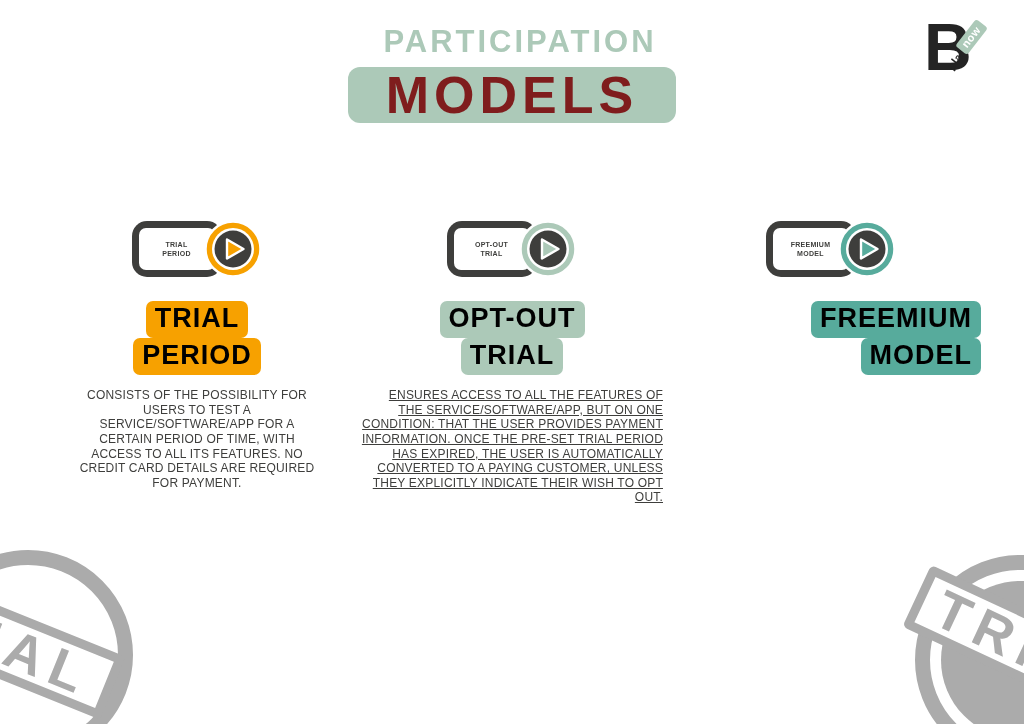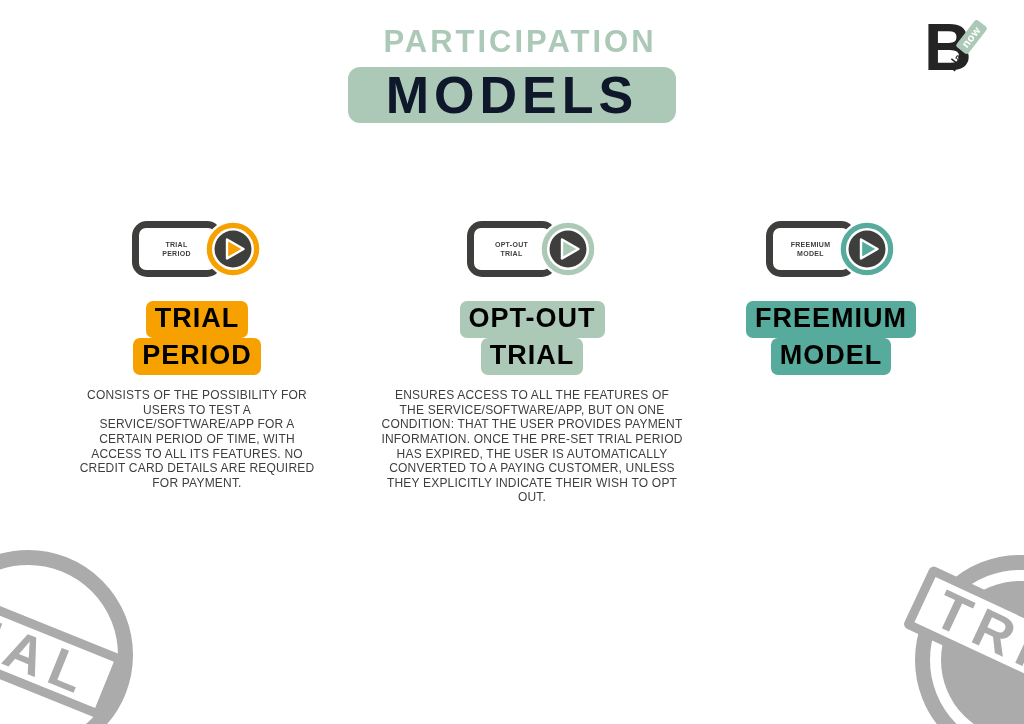--- a/index.html
+++ b/index.html
@@ -23,21 +23,21 @@
   .title-badge {
     position: absolute; top: 67px; left: 348px;
     width: 328px; height: 56px;
     background: var(--sage, #ACC9B8);
     border-radius: 12px;
     display: flex; align-items: center; justify-content: center;
     z-index: 2;
   }
   .title-badge .title-text {
     font-size: 52px; font-weight: 900; letter-spacing: 5px;
-    color: #0f172a; line-height: 1;
+    color: #7f1d1d; line-height: 1;
   }
 
   
   .logo { position: absolute; top: 14px; right: 28px; width: 72px; height: 78px; z-index: 2; }
   .logo-letter {
     position: absolute; left: 0; top: 0;
     font-size: 66px; font-weight: 900; color: #242424; line-height: 1;
   }
   .logo-plan {
     position: absolute; left: 30px; top: 46px;
@@ -48,22 +48,22 @@
     position: absolute; left: 43px; top: 26px;
     transform: rotate(-52deg); transform-origin: left bottom;
     background: var(--sage, #ACC9B8); color: #ffffff;
     font-size: 11px; font-weight: bold; letter-spacing: 0.5px;
     padding: 1px 5px 2px; border-radius: 3px;
   }
 
   
   .column { position: absolute; top: 215px; text-align: center; z-index: 1; }
   .col-0 { left: 47px;  width: 300px; }
-  .col-1 { left: 372px; width: 320px; }
-  .col-2 { left: 681px; width: 300px; }
+  .col-1 { left: 352px; width: 320px; text-decoration: underline; }
+  .col-2 { left: 681px; width: 300px; text-align: right; }
 
   .icon-wrap { position: relative; width: 131px; height: 60px; margin: 4px auto 0; }
   .video-card {
     position: absolute; left: 0; top: 2px;
     width: 90px; height: 56px;
     background: var(--dark, #3E3E3C); border-radius: 15px;
   }
   .video-card-inner {
     position: absolute; left: 7px; top: 7px; right: 7px; bottom: 7px;
     background: #ffffff; border-radius: 7px;
@@ -83,21 +83,21 @@
     font-size: 27px; font-weight: 900; letter-spacing: 1px;
     line-height: 1.0; padding: 4px 9px 6px; border-radius: 7px;
   }
 
   .description {
     margin: 13px auto 0;
     font-size: 12px; line-height: 1.22; letter-spacing: 0.2px;
     color: var(--dark, #3E3E3C);
   }
   .col-0 .description { max-width: 238px; }
-  .col-1 .description { max-width: 302px; }
+  .col-1 .description { max-width: 302px; text-align: right; }
   .col-2 .description { max-width: 198px; }
 
   
   .stamp { position: absolute; z-index: 0; color: var(--stamp, #ABABAB); }
   .stamp-ring {
     position: absolute; border: 15px solid var(--stamp, #ABABAB);
     border-radius: 50%;
   }
   .stamp-fill {
     position: absolute; background: var(--stamp, #ABABAB); border-radius: 50%;

